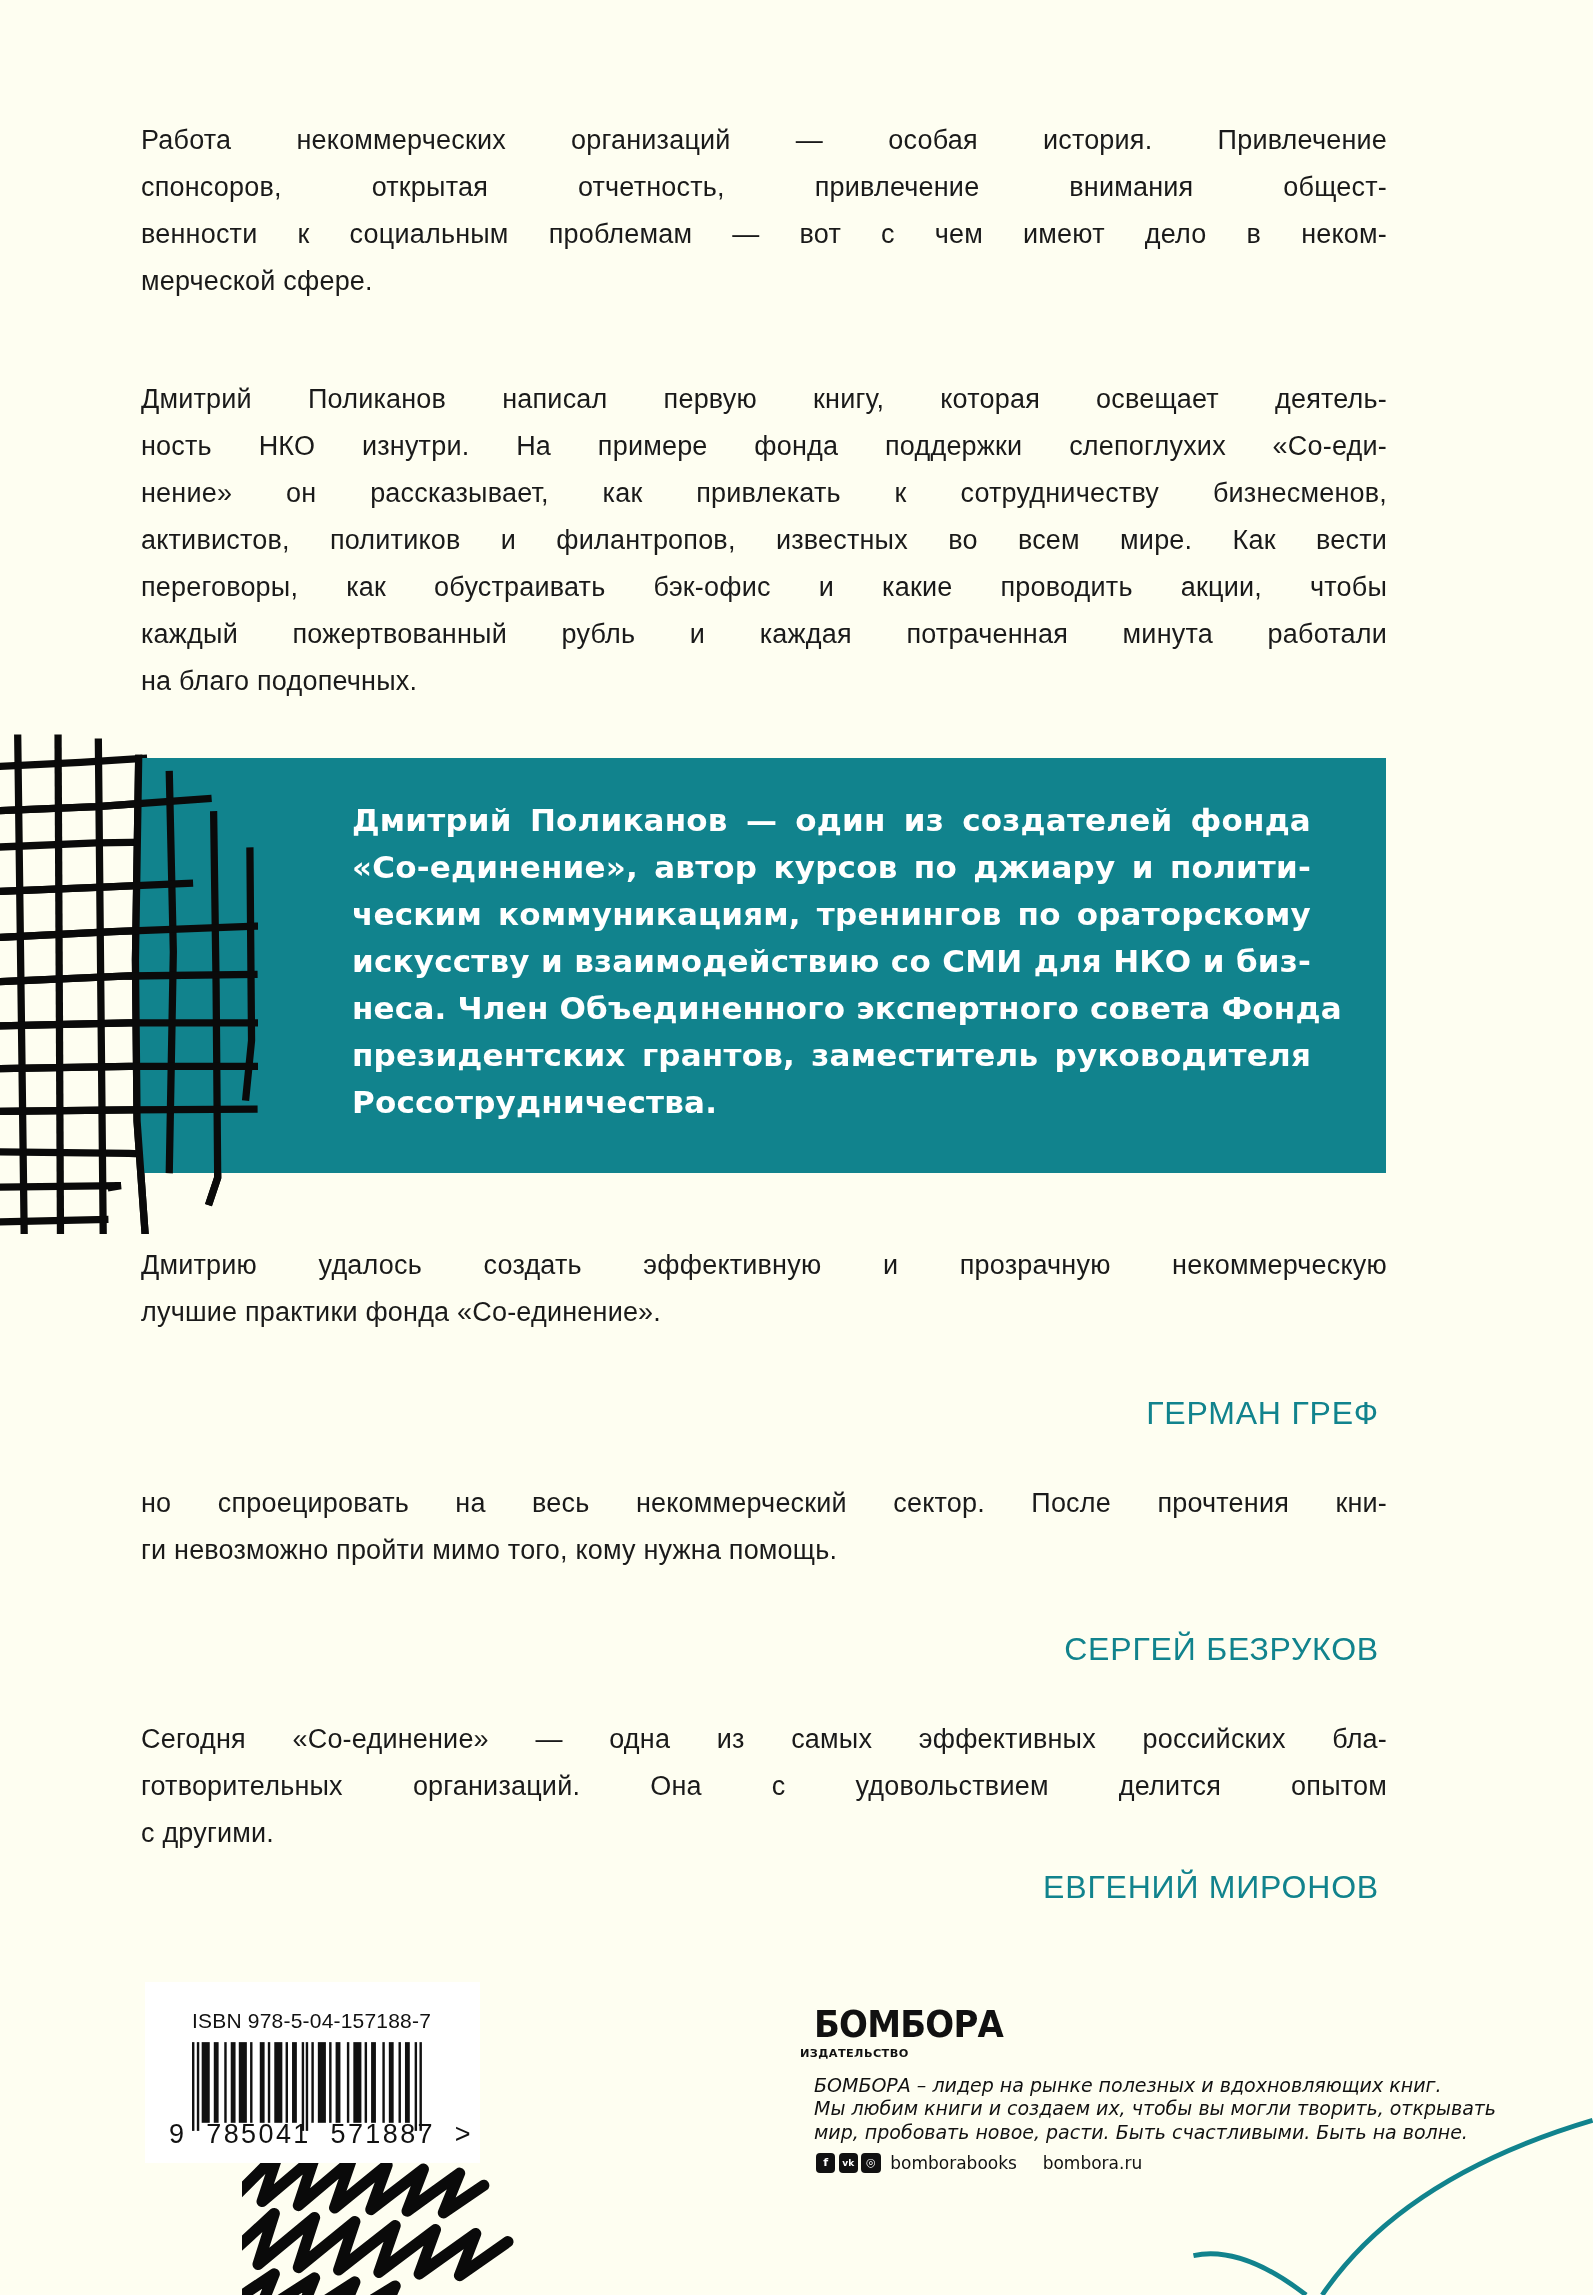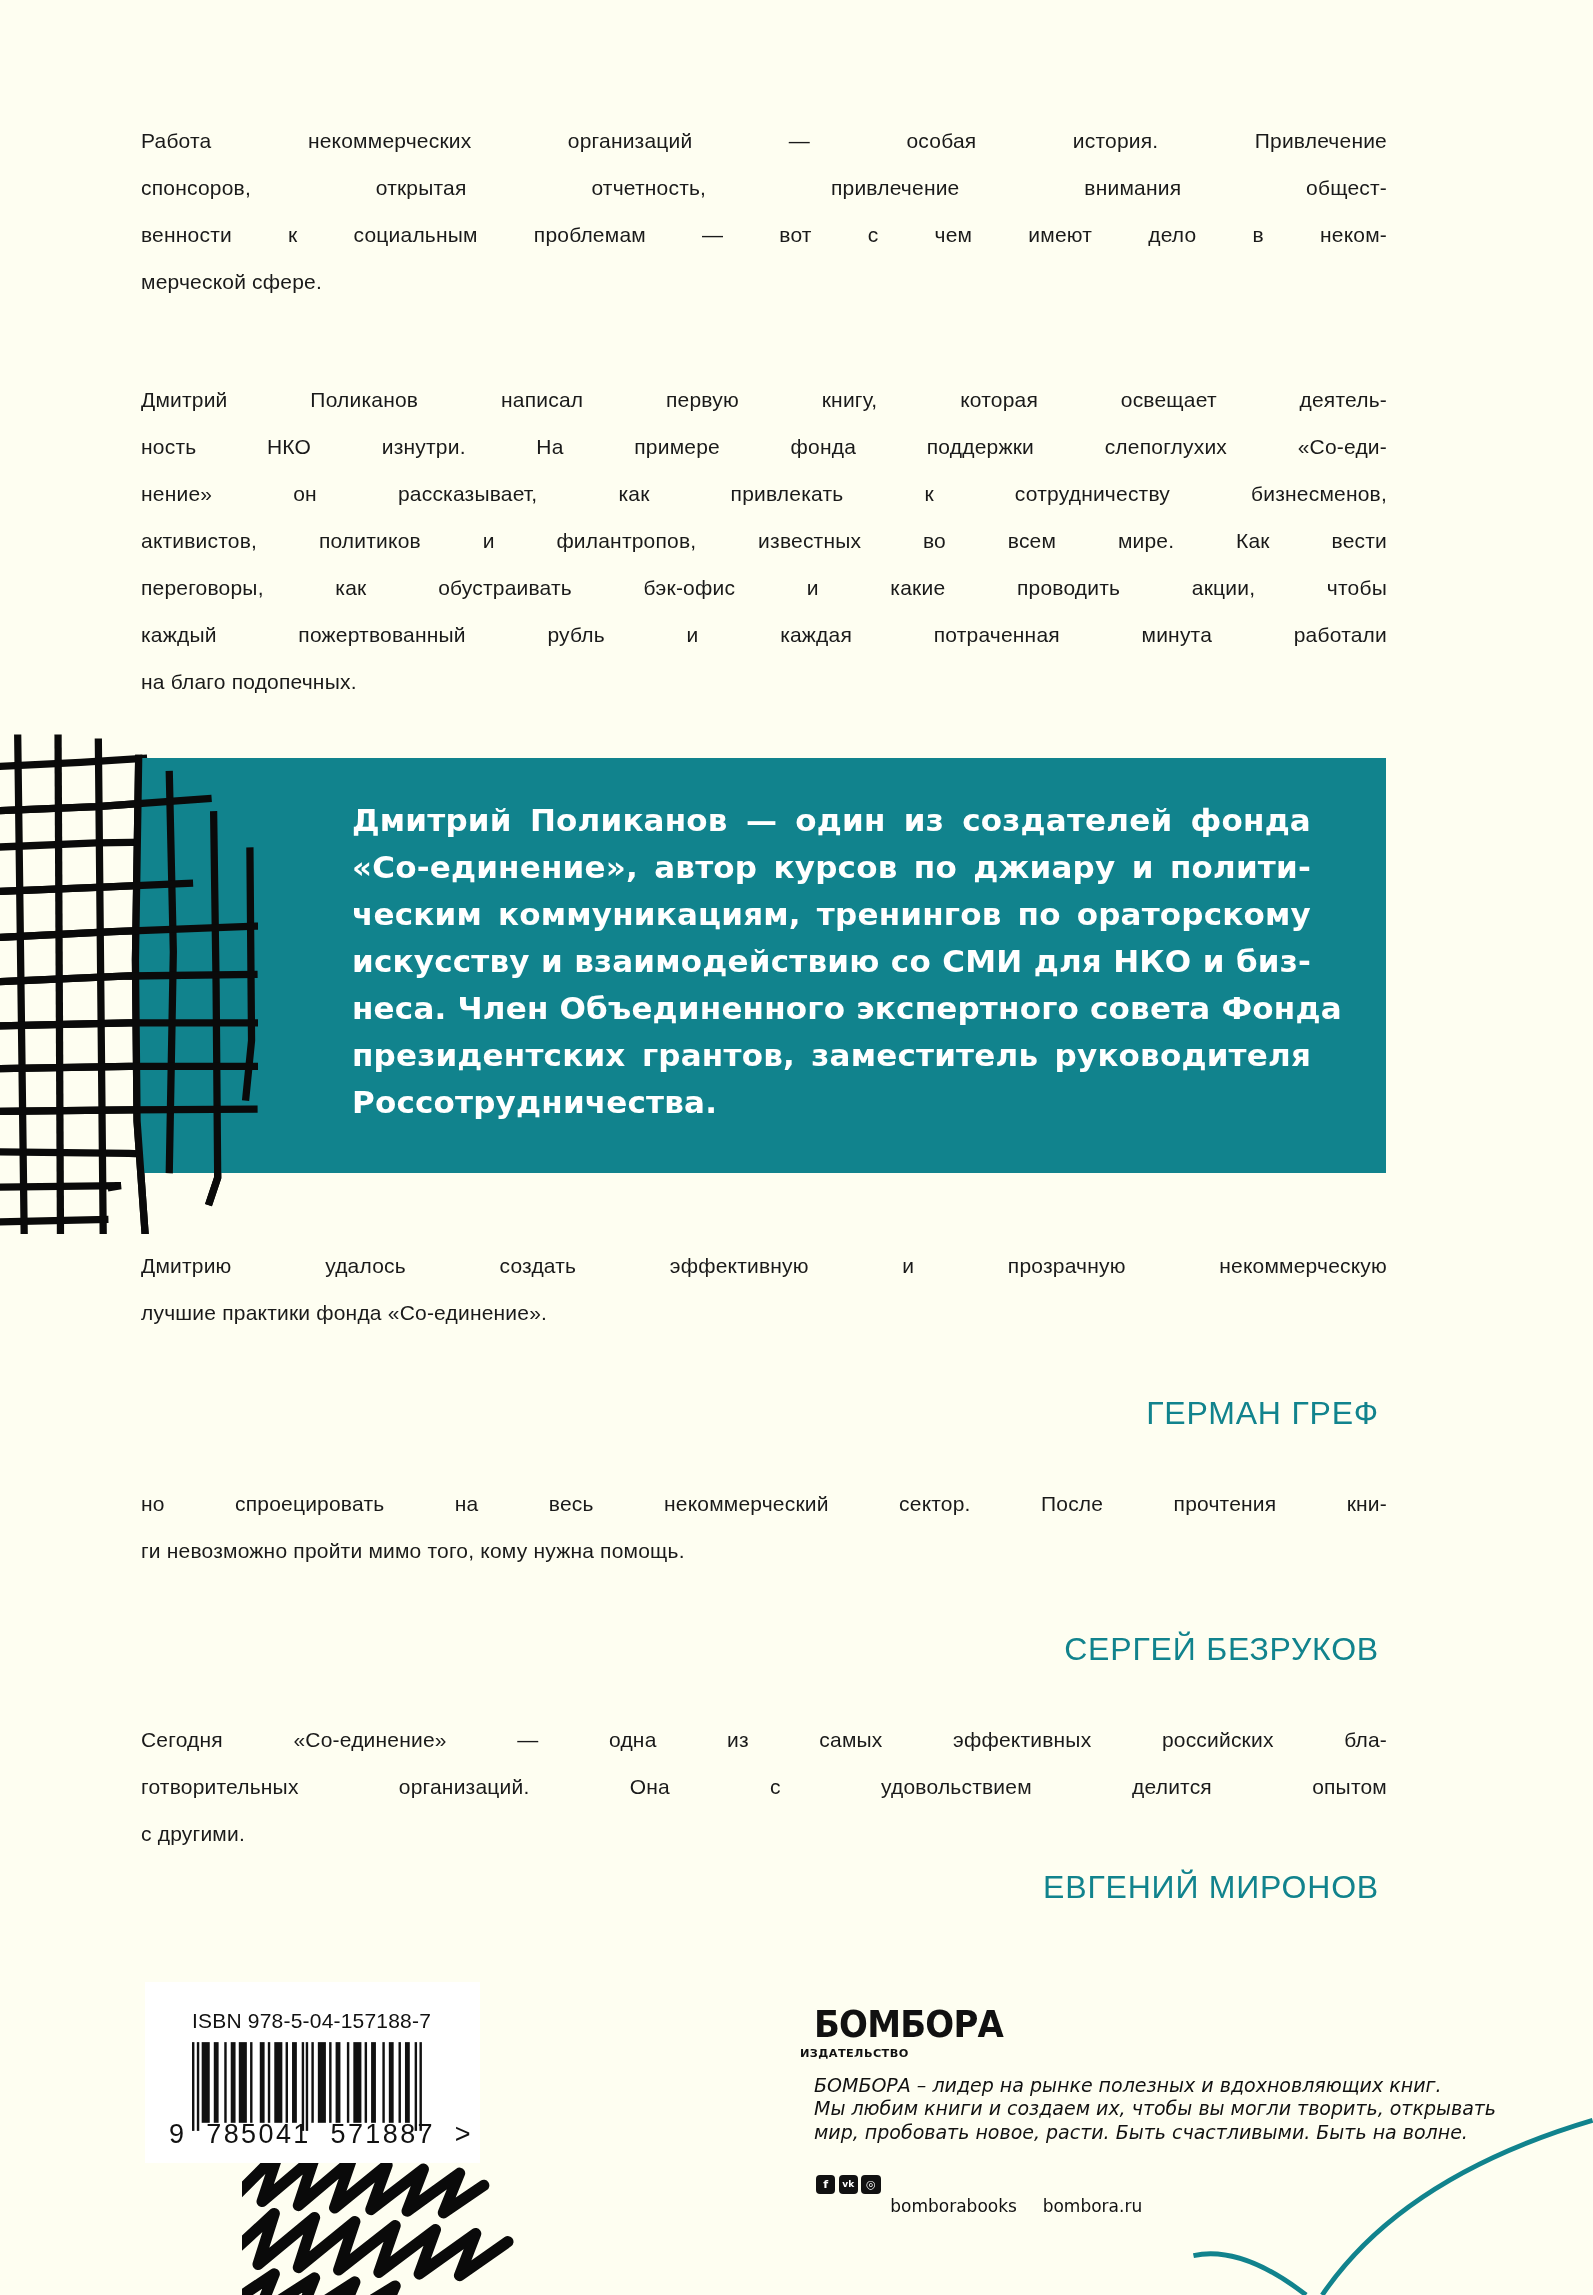--- a/index.html
+++ b/index.html
@@ -4,21 +4,21 @@
 <style>
   html, body { margin: 0; padding: 0; }
   body {
     width: 1593px; height: 2295px; position: relative; overflow: hidden;
     background: #FEFEF1;
     font-family: "Liberation Sans", "DejaVu Sans", sans-serif;
     color: #1a1a1a;
   }
   .para {
     position: absolute; left: 141px; width: 1246px;
-    font-size: 21px; line-height: 47px;
+    font-size: 27px; line-height: 47px;
     text-align: justify; margin: 0;
     letter-spacing: 0.2px;
   }
   .para span.line { display: block; text-align: justify; text-align-last: justify; white-space: nowrap; }
   .para span.line.last { text-align-last: left; }
   .teal-box {
     position: absolute; left: 139px; top: 758px; width: 1247px; height: 415px;
     background: #11838D;
   }
   .bio {
@@ -60,21 +60,21 @@
   .pub-desc {
     position: absolute; left: 814px; top: 2074px; font-family: "DejaVu Sans", sans-serif;
     font-size: 19px; line-height: 23.4px; color: #111; white-space: nowrap; font-style: italic;
   }
   .socials { position: absolute; left: 816px; top: 2153px; display: flex; align-items: center; gap: 3.2px; }
   .soc-icon {
     width: 19.4px; height: 19.4px; border-radius: 4px; background: #111; color: #fff;
     font-family: "DejaVu Sans", sans-serif; font-weight: bold; font-size: 11.3px;
     display: flex; align-items: center; justify-content: center;
   }
-  .soc-text { font-family: "DejaVu Sans", sans-serif; font-size: 17px; color: #111; margin-left: 6.5px; margin-top: 43px; }
+  .soc-text { font-family: "DejaVu Sans", sans-serif; font-size: 17px; color: #111; margin-left: 6.5px; }
   .soc-text + .soc-text { margin-left: 22.6px; }
 </style>
 </head>
 <body>
 
 <svg class="grid-svg" width="258" height="516" viewBox="0 0 320 640">
   <g stroke="#0a0a0a" stroke-width="9" fill="none" stroke-linecap="square">
 
     <path d="M0 60 L100 55 L178 50"></path>
     <path d="M0 115 L120 110 L258 100"></path>

